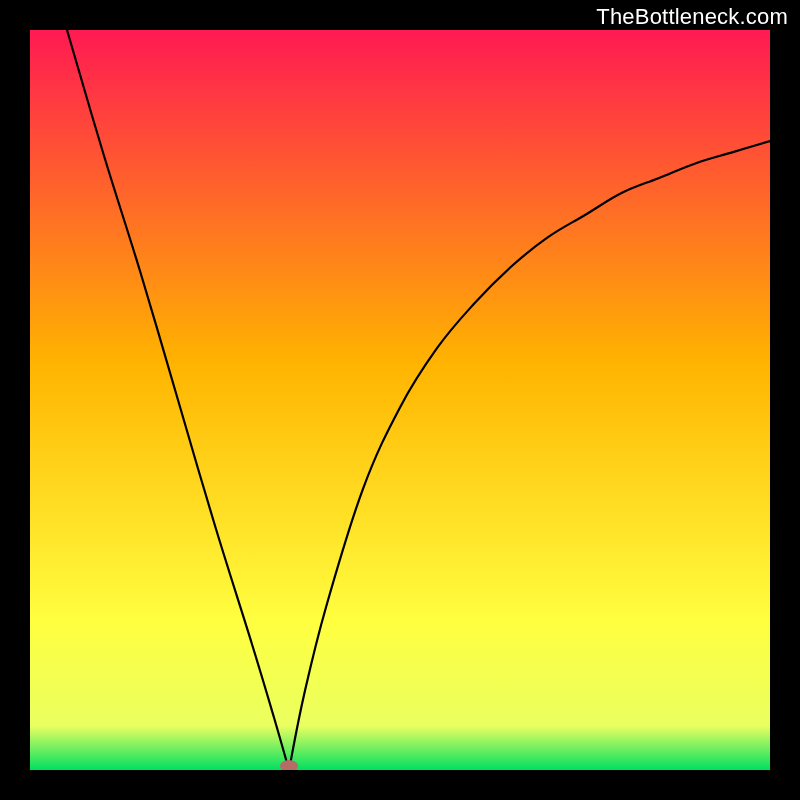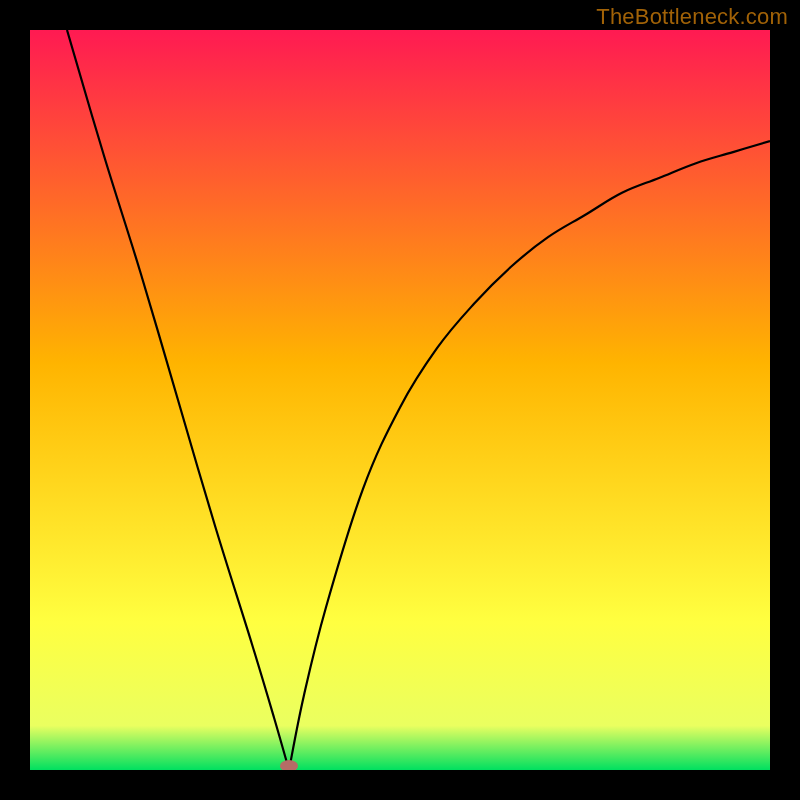--- a/index.html
+++ b/index.html
@@ -14,21 +14,21 @@
   .outer {
     position: relative;
     width: 800px;
     height: 800px;
     background: #000;
   }
   .watermark {
     position: absolute;
     top: 4px;
     right: 12px;
-    color: #a16207;
+    color: #ffffff;
     font-size: 22px;
     font-weight: 500;
     letter-spacing: 0.2px;
     user-select: none;
   }
   .plot {
     position: absolute;
     left: 30px;
     top: 30px;
     width: 740px;

